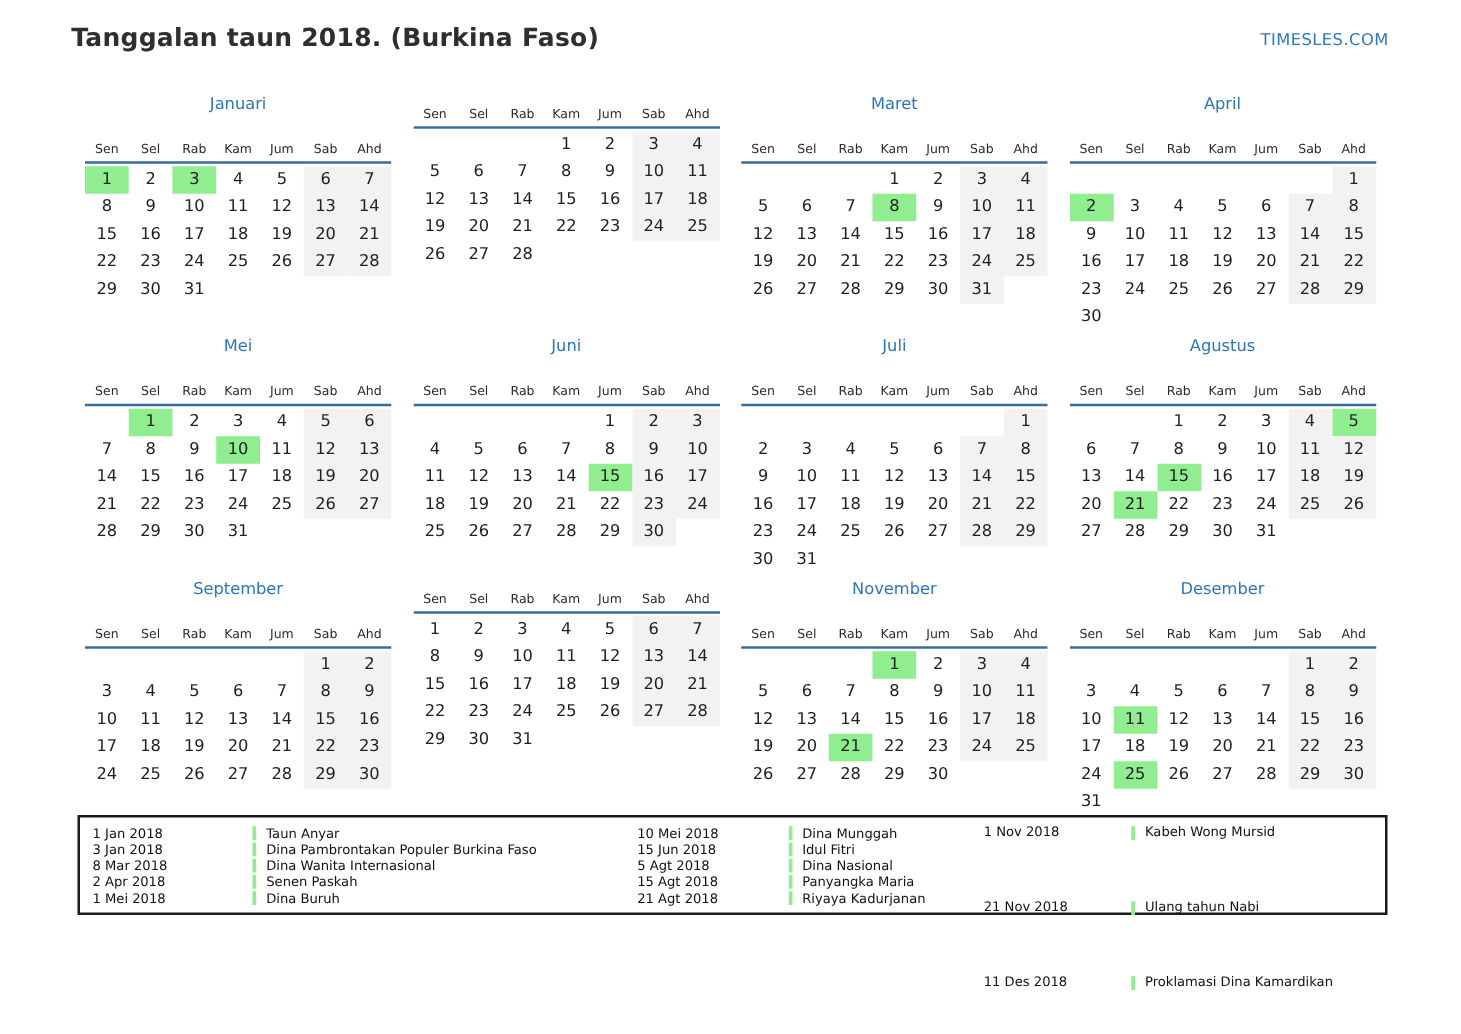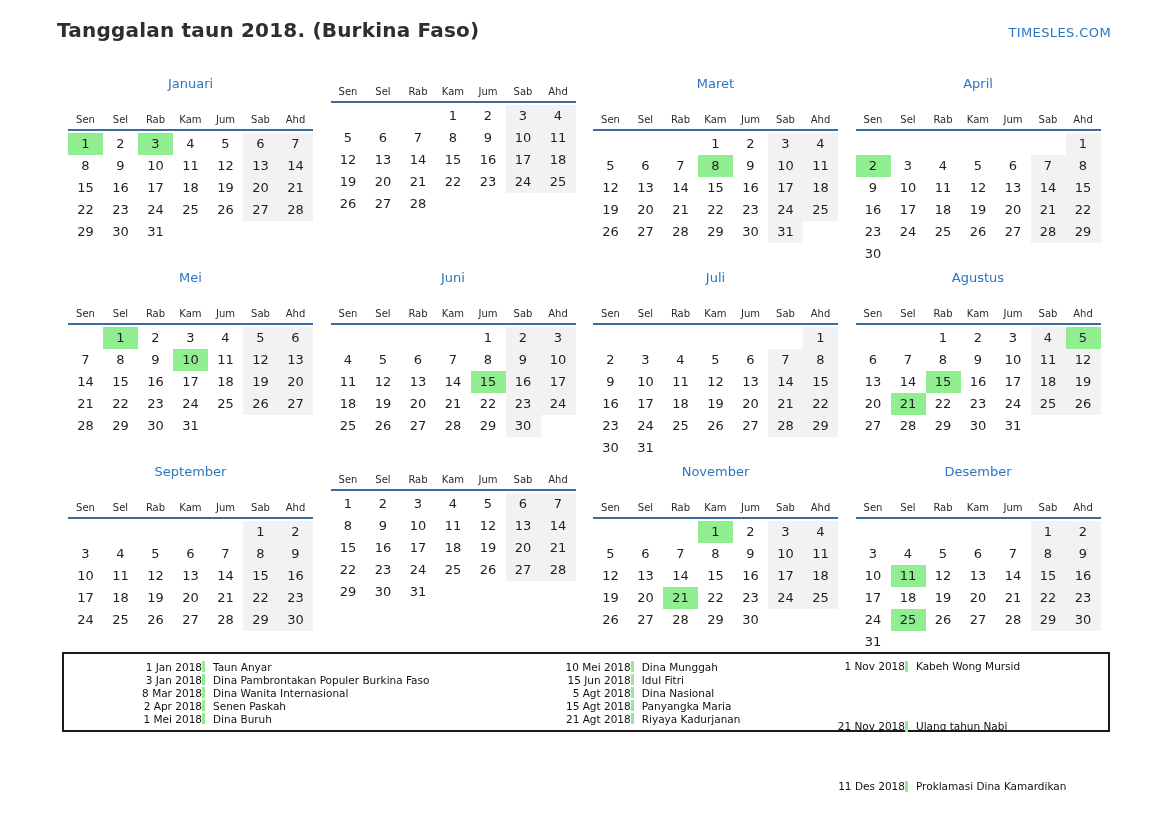--- a/index.html
+++ b/index.html
@@ -52,21 +52,21 @@
 
   .legend {
     position: absolute; left: 62px; top: 652px; width: 1048px; height: 80px;
     border: 2px solid var(--legend-border); background: #fff;
     display: flex; padding: 6px 0 0 10px;
   }
   .legend-group { display: flex; flex-direction: column; }
   .legend-group.g1 { width: 415px; }
   .legend-group.g2 { width: 285px; margin-left: 32px; }
   .legend-group.g3 { width: 330px; gap: 48px; }
-  .legend-row { display: flex; align-items: center; height: 13px; text-align: right; }
+  .legend-row { display: flex; align-items: center; height: 13px; }
   .legend-date { font-size: 10.5px; color: #111; flex: none; }
   .g1 .legend-date { width: 128px; }
   .g2 .legend-date { width: 121px; }
   .g3 .legend-date { width: 118px; }
   .legend-bar { width: 3px; height: 11px; background: var(--holiday-green); margin-right: 8px; flex: none; }
   .legend-name { font-size: 10.5px; color: #111; white-space: nowrap; }
 </style>
 </head>
 <body>
 

